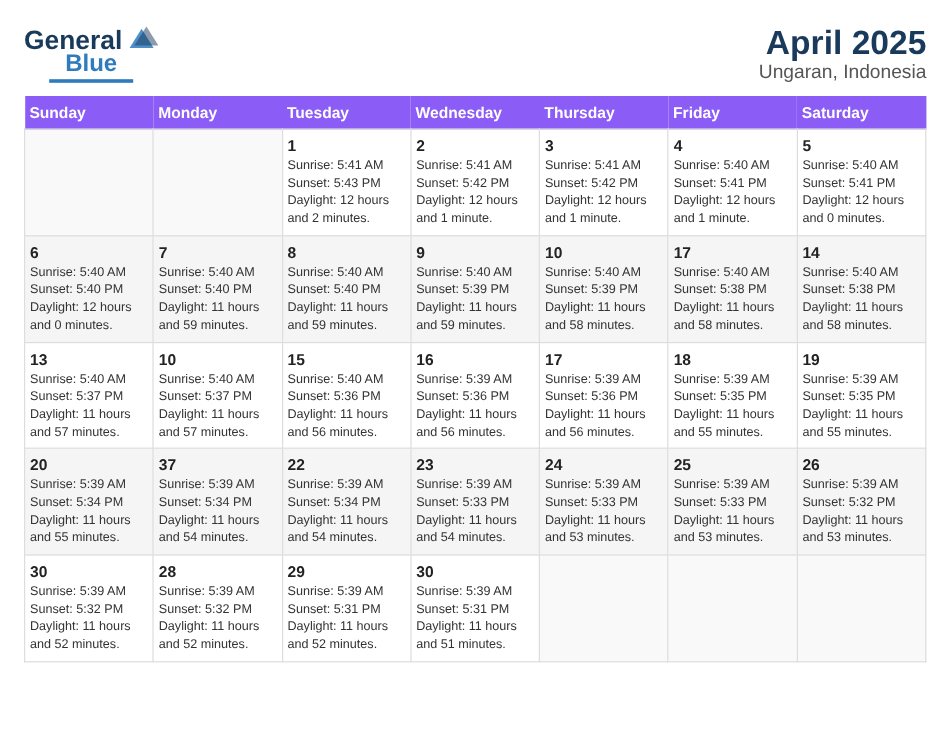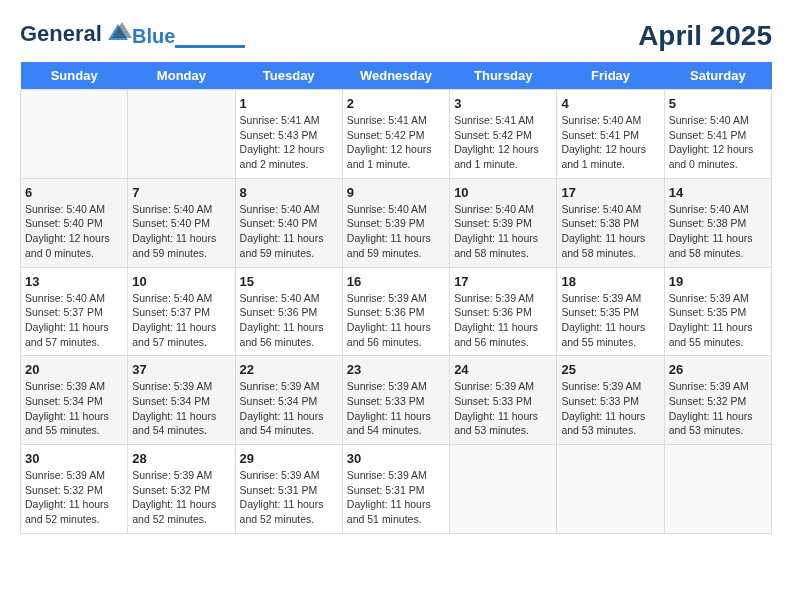--- a/index.html
+++ b/index.html
@@ -11,46 +11,46 @@
       padding: 20px;
     }
     .header {
       display: flex;
       justify-content: space-between;
       align-items: flex-start;
       margin-bottom: 10px;
     }
     .logo {
       display: flex;
-      flex-direction: row;
-      align-items: flex-end;
+      flex-direction: column;
+      align-items: center;
     }
     .title-block {
       text-align: right;
     }
     .title-block h1 {
       font-size: 28px;
       font-weight: bold;
       color: #1a3a5c;
     }
     .title-block h2 {
       font-size: 16px;
       font-weight: normal;
       color: #555;
     }
     table {
       width: 100%;
       border-collapse: collapse;
       font-size: 11px;
     }
     thead tr th {
-      background: #3b82f6;
+      background: #8b5cf6;
       color: #fff;
       padding: 6px 4px;
-      text-align: center;
+      text-align: left;
       font-size: 13px;
       font-weight: bold;
     }
     tbody tr td {
       vertical-align: top;
       padding: 6px 4px;
       border: 1px solid #ddd;
       width: 14.28%;
       min-height: 80px;
     }
@@ -86,20 +86,21 @@
       <svg width="28" height="28" viewBox="0 0 28 28" style="margin-left:2px;">
         <polygon points="14,4 24,20 4,20" fill="#2e7bbd" opacity="0.85"></polygon>
         <polygon points="18,2 28,18 8,18" fill="#1a3a5c" opacity="0.5"></polygon>
       </svg>
     </div>
     <div style="font-size:20px;font-weight:bold;color:#2e7bbd;margin-top:-6px;margin-left:0;">Blue</div>
     <div style="width:70px;height:3px;background:#2e7bbd;margin-top:1px;"></div>
   </div>
   <div class="title-block">
     <h1>April 2025</h1>
+    <h2>Ungaran, Indonesia</h2>
   </div>
 </div>
 
 <table>
   <thead>
     <tr>
     <th>Sunday</th>
         <th>Monday</th>
         <th>Tuesday</th>
         <th>Wednesday</th>

